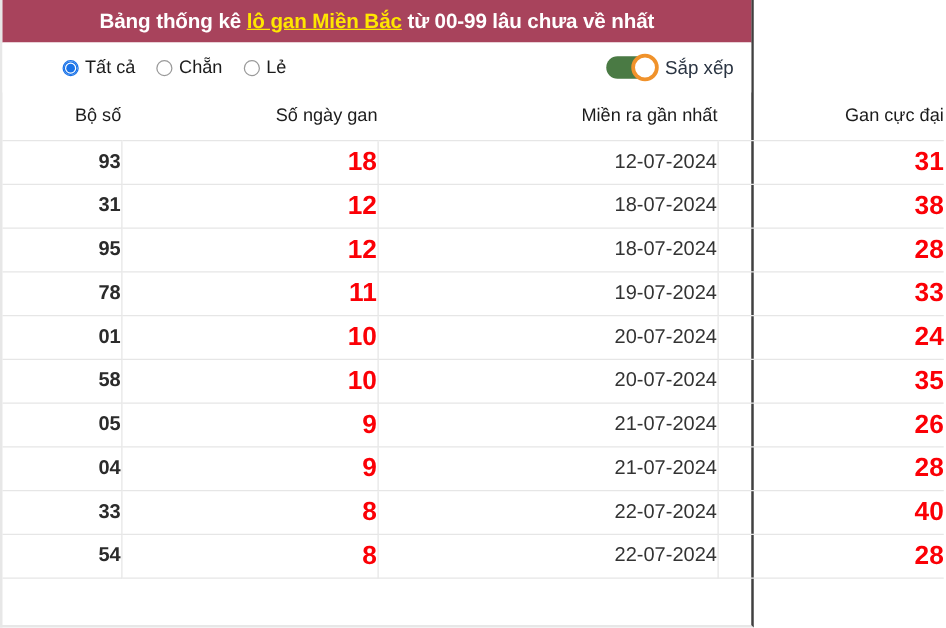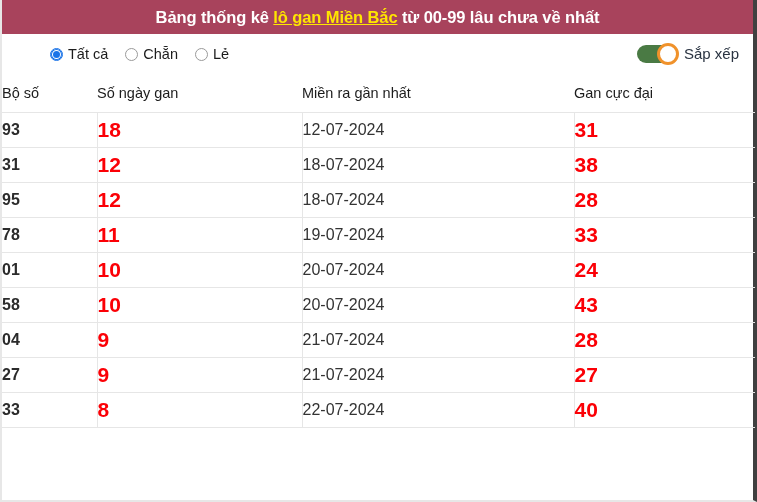--- a/index.html
+++ b/index.html
@@ -8,26 +8,26 @@
     padding: 0;
     background: #ffffff;
   }
   body {
     width: 757px;
     height: 502px;
     font-family: "Liberation Sans", sans-serif;
     overflow: hidden;
   }
   .page {
-    width: 757px;
+    width: 603px;
     height: 502px;
     position: relative;
     background: #ffffff;
     border-left: 2px solid #e7e7e7;
-    border-right: 4px solid #404040;
+    border-right: 2px solid #404040;
     border-bottom: 2px solid #e7e7e7;
   }
 
   
   .title-bar {
     height: 34px;
     background: #a8435c;
     display: flex;
     align-items: center;
     justify-content: center;
@@ -96,21 +96,21 @@
   }
   .radio-label {
     font-size: 14.5px;
     color: #1c1c1c;
     white-space: nowrap;
   }
 
   .sort-wrap {
     margin-left: auto;
     display: flex;
-    align-items: flex-start;
+    align-items: center;
     gap: 7px;
     cursor: pointer;
   }
   .switch {
     width: 40px;
     height: 18px;
     border-radius: 9px;
     background: #4a7a44;
     position: relative;
     flex: 0 0 auto;
@@ -138,21 +138,21 @@
   table.stats {
     width: 100%;
     border-collapse: collapse;
     table-layout: fixed;
   }
   table.stats th,
   table.stats td {
     border-top: 1px solid #e6e6e6;
     border-bottom: 1px solid #e6e6e6;
     border-right: 1px solid #e6e6e6;
-    text-align: left;
+    text-align: right;
     height: 35px;
     padding: 0;
     vertical-align: middle;
   }
   table.stats th:last-child,
   table.stats td:last-child { border-right: none; }
   table.stats thead th {
     border-top: none;
     border-right: none;
     border-bottom: 1px solid #e6e6e6;
@@ -263,37 +263,43 @@
           <tr>
             <td class="num">01</td>
             <td class="red">10</td>
             <td class="date">20-07-2024</td>
             <td class="red">24</td>
           </tr>
           <tr>
             <td class="num">58</td>
             <td class="red">10</td>
             <td class="date">20-07-2024</td>
-            <td class="red">43</td>
+            <td class="red">35</td>
+          </tr>
+          <tr>
+            <td class="num">05</td>
+            <td class="red">9</td>
+            <td class="date">21-07-2024</td>
+            <td class="red">26</td>
           </tr>
           <tr>
             <td class="num">04</td>
             <td class="red">9</td>
             <td class="date">21-07-2024</td>
             <td class="red">28</td>
           </tr>
           <tr>
-            <td class="num">27</td>
-            <td class="red">9</td>
-            <td class="date">21-07-2024</td>
-            <td class="red">27</td>
-          </tr>
-          <tr>
             <td class="num">33</td>
             <td class="red">8</td>
             <td class="date">22-07-2024</td>
             <td class="red">40</td>
           </tr>
+          <tr>
+            <td class="num">54</td>
+            <td class="red">8</td>
+            <td class="date">22-07-2024</td>
+            <td class="red">28</td>
+          </tr>
         </tbody>
     </table>
   </div>
 
 </div>
 
 </body></html>

